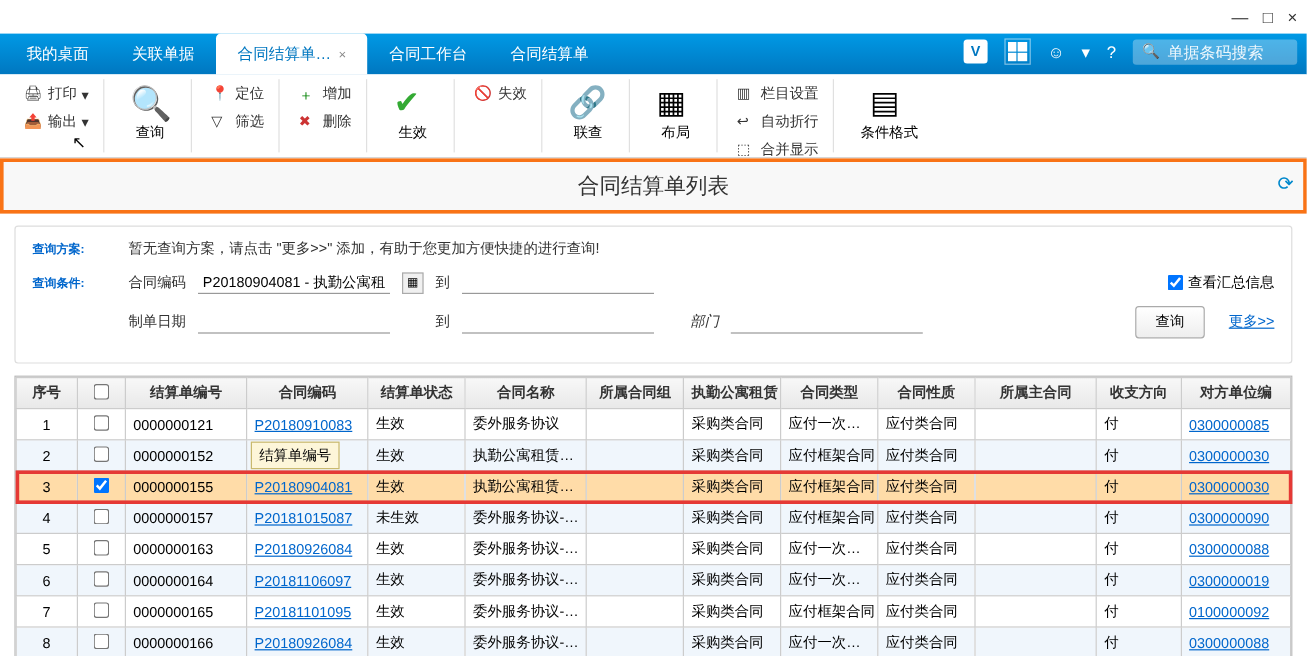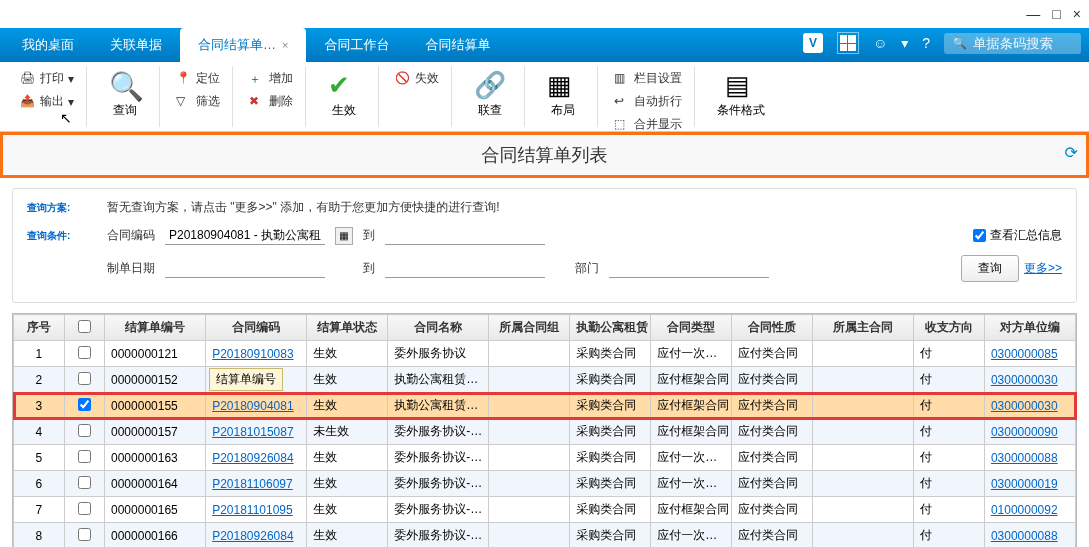--- a/index.html
+++ b/index.html
@@ -35,21 +35,21 @@
     
     .query-panel { margin: 10px 12px; border: 1px solid #ddd; border-radius: 3px; padding: 10px 14px; background: #fff; }
     .query-row { display: flex; align-items: center; margin-bottom: 10px; gap: 10px; }
     .query-label { color: #0066cc; font-size: 10px; font-weight: bold; width: 70px; }
     .query-text { color: #333; }
     .field-label { font-size: 12px; color: #333; }
     .field-input { border: none; border-bottom: 1px solid #999; padding: 2px 4px; font-size: 12px; width: 160px; }
     .picker-ico { display: inline-block; width: 18px; height: 18px; border: 1px solid #aaa; background: #f0f0f0; text-align: center; line-height: 16px; font-size: 10px; }
     .summary-check { display: flex; align-items: center; gap: 4px; margin-left: auto; }
     .btn { padding: 4px 16px; border: 1px solid #aaa; background: linear-gradient(#fff, #eee); border-radius: 3px; cursor: pointer; font-size: 12px; }
-    .more-link { color: #0066cc; text-decoration: underline; margin-left: 1px; cursor: pointer; }
+    .more-link { color: #0066cc; text-decoration: underline; margin-left: 16px; cursor: pointer; }
     
     .grid-wrap { margin: 0 12px; border: 1px solid #bbb; }
     table { width: 100%; border-collapse: collapse; table-layout: fixed; }
     th, td { border: 1px solid #ccc; padding: 4px 6px; font-size: 12px; text-align: left; white-space: nowrap; overflow: hidden; height: 26px; }
     th { background: linear-gradient(#f8f8f8, #e8e8e8); color: #333; text-align: center; }
     td.center { text-align: center; }
     .link { color: #0066cc; text-decoration: underline; cursor: pointer; }
     tr.row-even { background: #f0f6fc; }
     tr.row-odd { background: #fff; }
     tr.highlighted { background: #ffdca8 !important; outline: 3px solid #e53935; outline-offset: -2px; }
@@ -215,21 +215,21 @@
       <span>查看汇总信息</span>
     </div>
   </div>
   <div class="query-row">
     <span style="width:70px;"></span>
     <span class="field-label">制单日期</span>
     <input class="field-input" style="">
     <span style="width:18px;"></span>
     <span class="field-label">到</span>
     <input class="field-input" style="">
-    <span class="field-label" style="margin-left:20px;">部门</span>
+    <span class="field-label" style="margin-left:20px;font-style:italic;">部门</span>
     <input class="field-input" style="">
     <div class="summary-check">
       <button class="btn">查询</button>
       <span class="more-link">更多&gt;&gt;</span>
     </div>
   </div>
 </div>
 
 <div class="grid-wrap" style="position:relative;">
   <table>

